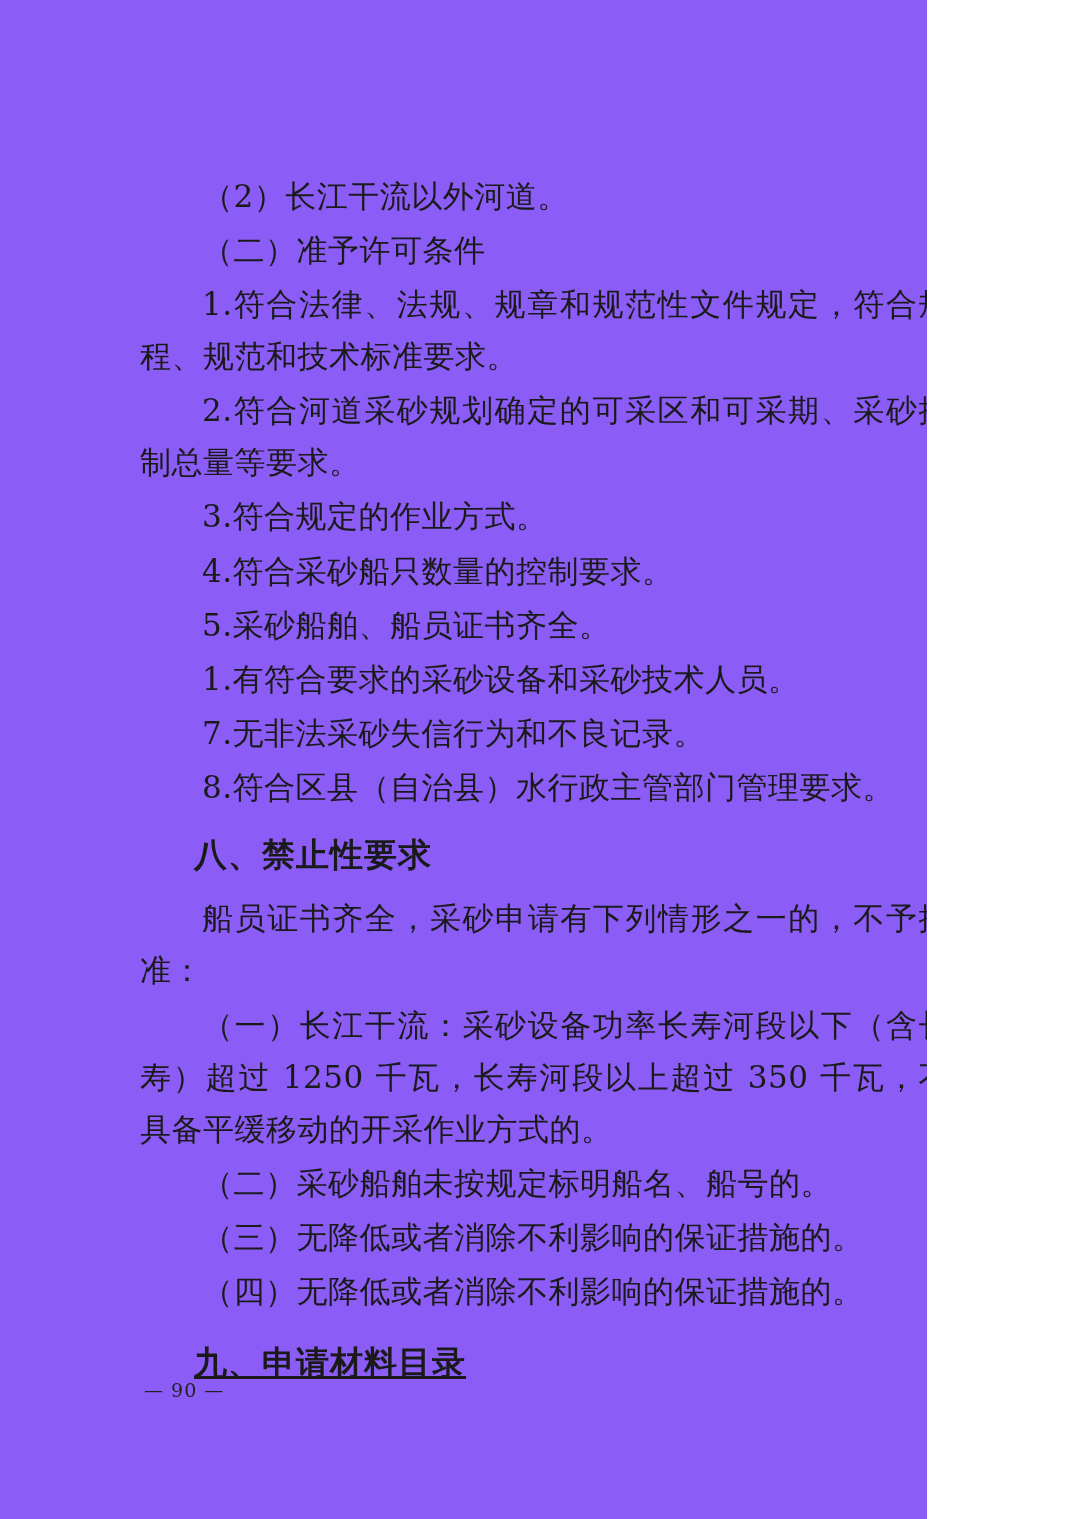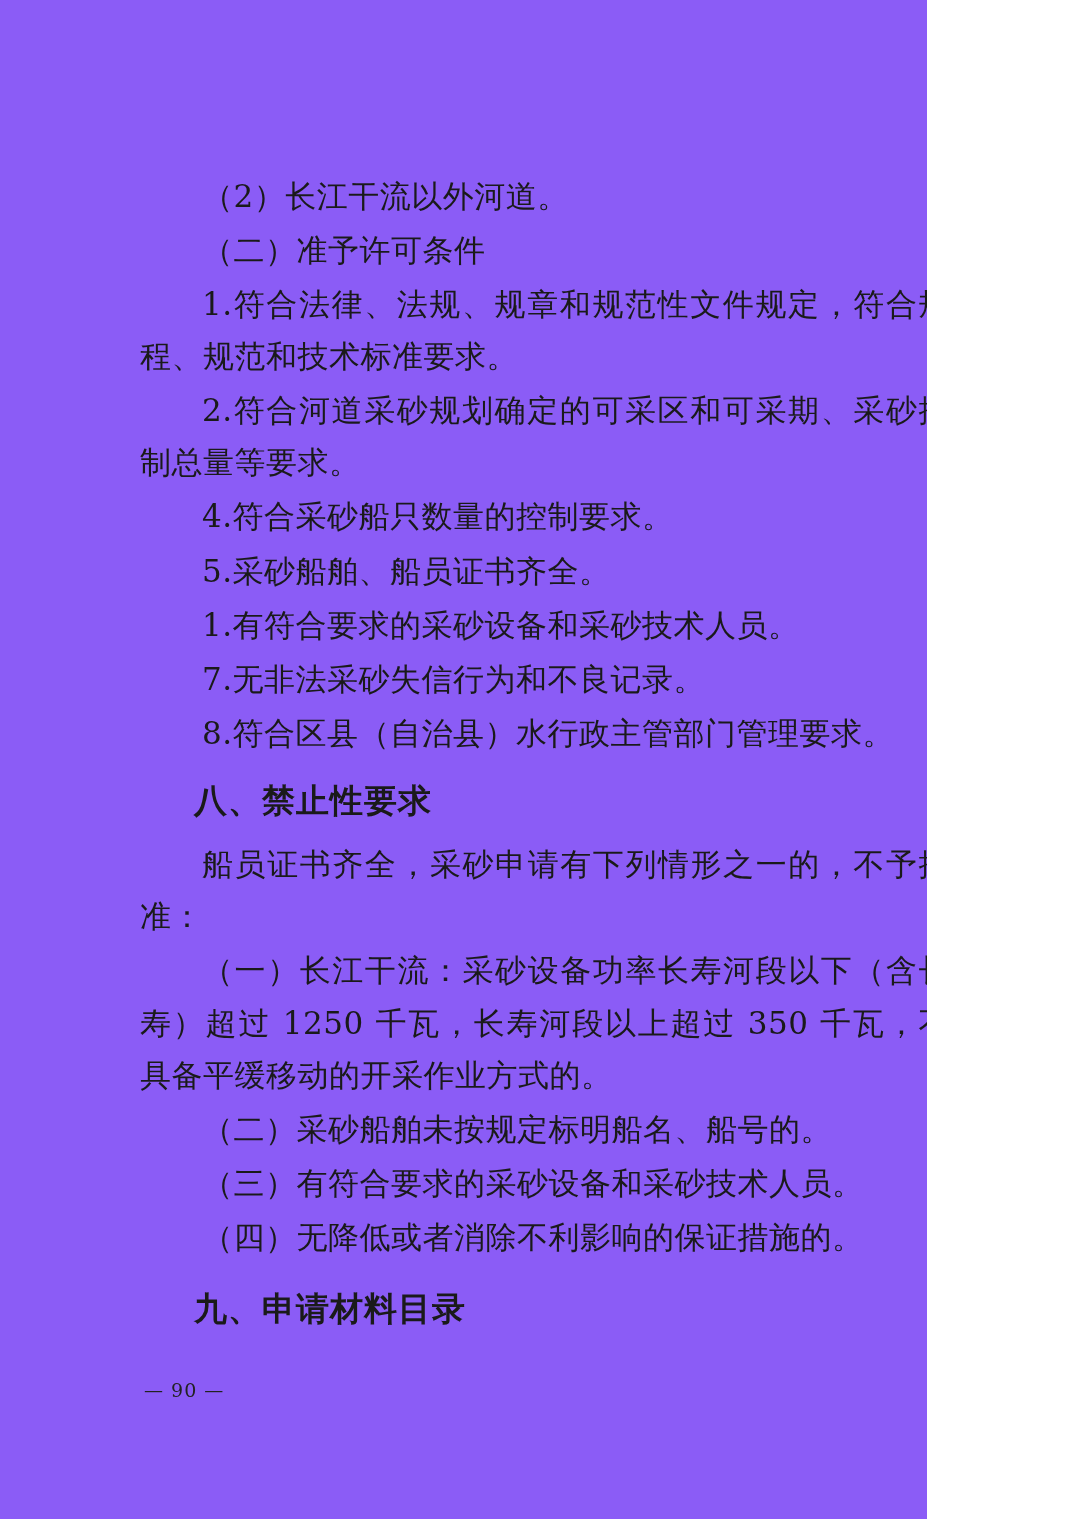--- a/index.html
+++ b/index.html
@@ -37,20 +37,21 @@
     font-family: "DejaVu Sans", "Liberation Sans", sans-serif;
     font-weight: bold;
     font-size: 33px;
     line-height: 1.68;
     margin: 14px 0 10px 0;
     text-indent: 54px;
     letter-spacing: 1px;
   }
   .heading.last {
     margin-top: 18px;
+    text-decoration: underline;
   }
   .footer {
     position: absolute;
     left: 144px;
     bottom: 118px;
     font-size: 19px;
     font-family: "DejaVu Serif", "Liberation Serif", serif;
     color: #222;
     letter-spacing: 1px;
   }
@@ -58,31 +59,32 @@
 </head>
 <body>
 
 <div class="page">
   <div class="content">
 
     <p class="para">（2）长江干流以外河道。</p>
     <p class="para">（二）准予许可条件</p>
     <p class="para">1.符合法律、法规、规章和规范性文件规定，符合规程、规范和技术标准要求。</p>
     <p class="para">2.符合河道采砂规划确定的可采区和可采期、采砂控制总量等要求。</p>
+    <p class="para">3.符合规定的作业方式。</p>
     <p class="para">4.符合采砂船只数量的控制要求。</p>
     <p class="para">5.采砂船舶、船员证书齐全。</p>
     <p class="para">1.有符合要求的采砂设备和采砂技术人员。</p>
     <p class="para">7.无非法采砂失信行为和不良记录。</p>
     <p class="para">8.符合区县（自治县）水行政主管部门管理要求。</p>
 
     <h2 class="heading">八、禁止性要求</h2>
 
     <p class="para">船员证书齐全，采砂申请有下列情形之一的，不予批准：</p>
     <p class="para">（一）长江干流：采砂设备功率长寿河段以下（含长寿）超过 1250 千瓦，长寿河段以上超过 350 千瓦，不具备平缓移动的开采作业方式的。</p>
     <p class="para">（二）采砂船舶未按规定标明船名、船号的。</p>
-    <p class="para">（三）有符合要求的采砂设备和采砂技术人员。</p>
+    <p class="para">（三）无降低或者消除不利影响的保证措施的。</p>
     <p class="para">（四）无降低或者消除不利影响的保证措施的。</p>
 
     <h2 class="heading last">九、申请材料目录</h2>
   </div>
 
   <div class="footer">— 90 —</div>
 </div>
 
 </body></html>

